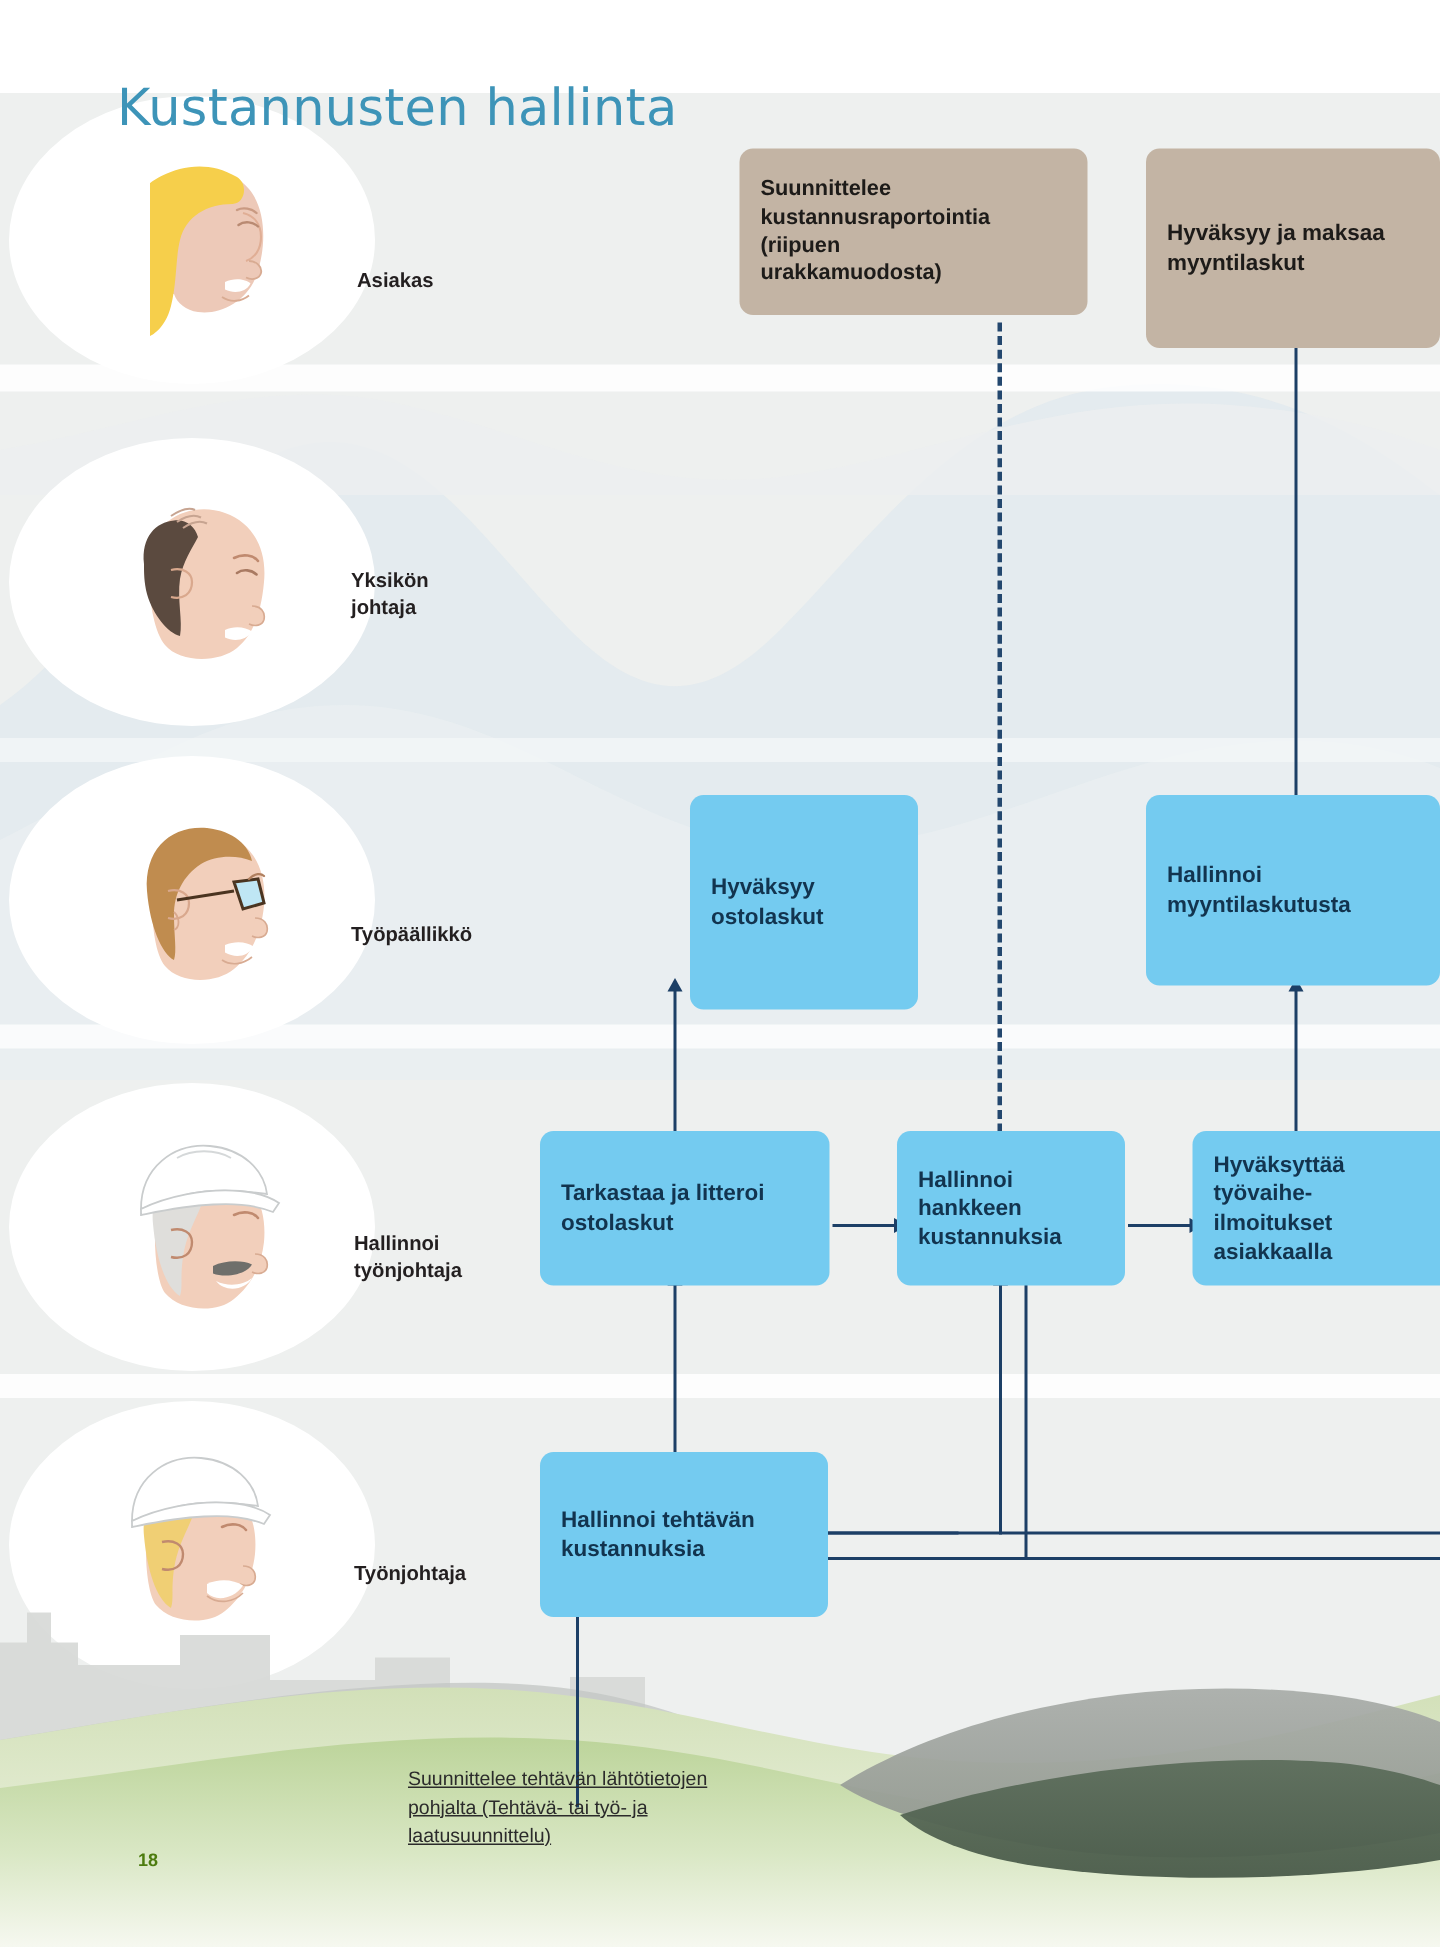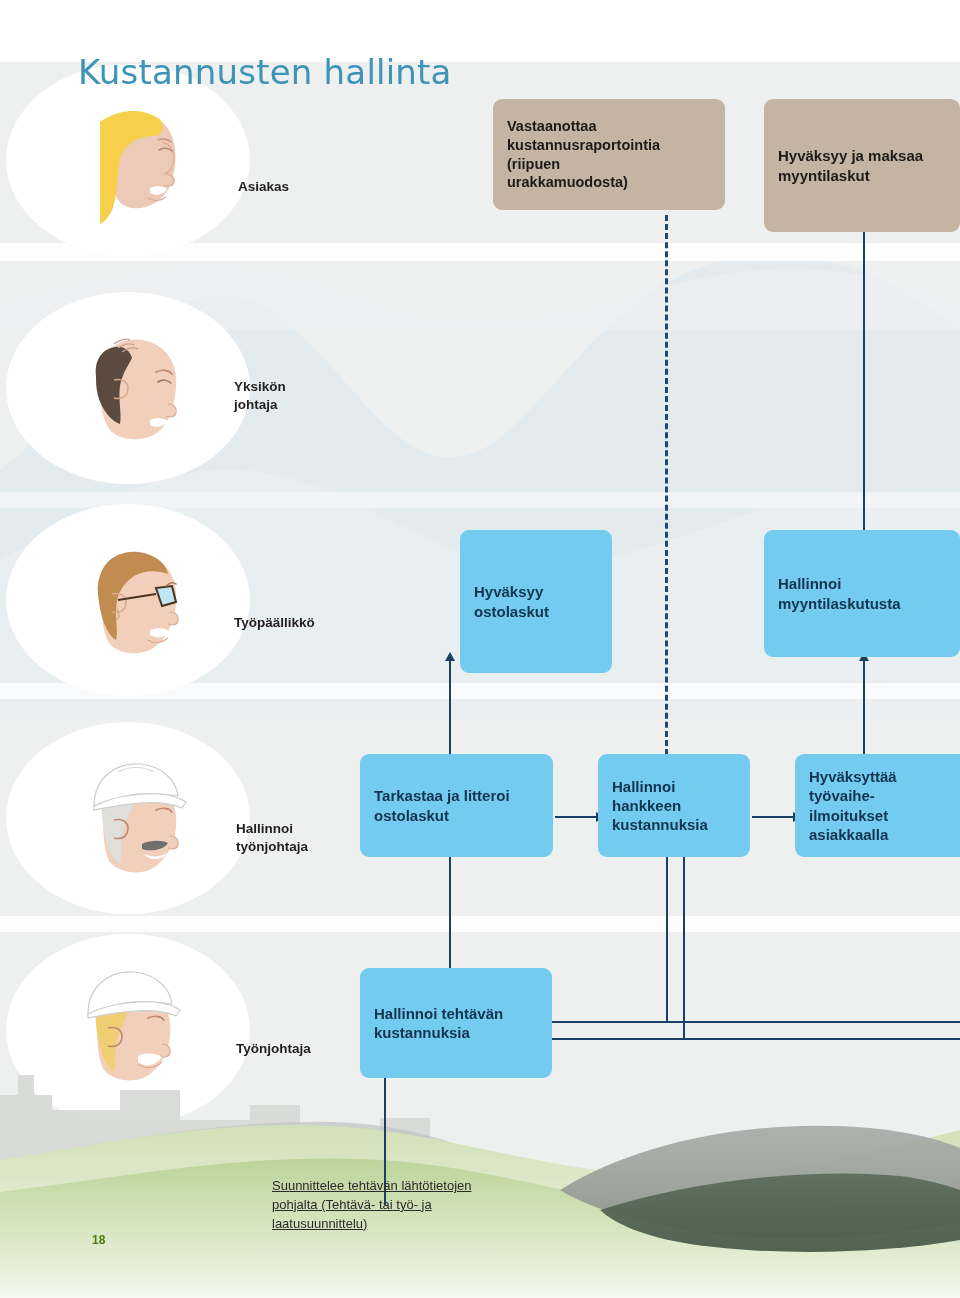--- a/index.html
+++ b/index.html
@@ -266,21 +266,21 @@
 
   <div class="conn hline" style="left:551px;top:1038px;width:409px;"></div>
   <div class="conn vline" style="left:683px;top:856px;height:184px;"></div>
 
   <div class="conn hline" style="left:555px;top:816px;width:44px;"></div>
   <div class="arrowhead right" style="left:596px;top:812px;"></div>
 
   <div class="conn hline" style="left:752px;top:816px;width:44px;"></div>
   <div class="arrowhead right" style="left:793px;top:812px;"></div>
 
-  <div class="node tan small" style="left:493px;top:99px;width:232px;height:111px;">Vastaanottaa
+  <div class="node tan small" style="left:493px;top:99px;width:232px;height:111px;">Suunnittelee
 kustannusraportointia
 (riipuen
 urakkamuodosta)</div>
 
   <div class="node tan" style="left:764px;top:99px;width:196px;height:133px;">Hyväksyy ja maksaa
 myyntilaskut</div>
 
   <div class="node blue" style="left:460px;top:530px;width:152px;height:143px;">Hyväksyy
 ostolaskut</div>
 

